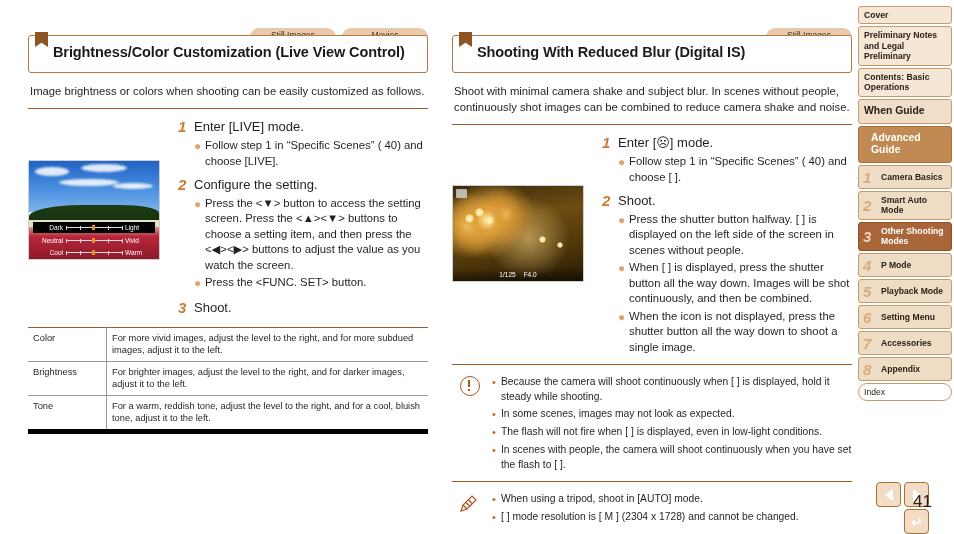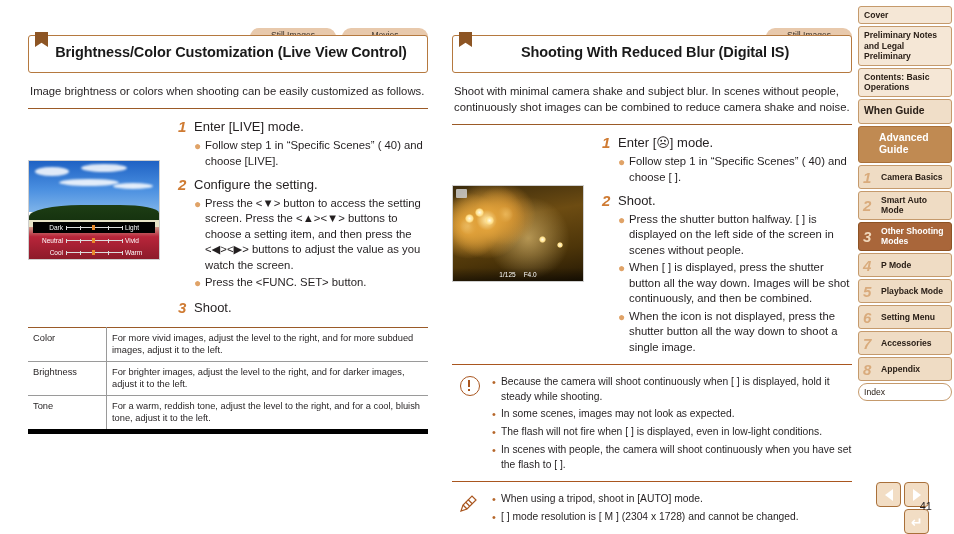--- a/index.html
+++ b/index.html
@@ -22,21 +22,21 @@
     background:#e8c9ac;color:#3b3229;font-size:8.5px;text-align:center;
     border-radius:9px 9px 0 0;
   }
   .tab-still-l{left:222px;width:86px;}
   .tab-movies-l{left:314px;width:86px;}
   .tab-still-r{left:314px;width:86px;}
 
   
   .head-box{
     position:relative;border:1px solid #b5793f;border-radius:3px;
-    padding:7px 10px 7px 16px;min-height:22px;background:#fff;text-align:center;
+    padding:7px 10px 7px 24px;min-height:22px;background:#fff;
   }
   .head-box h1{
     margin:0;font-size:14.5px;font-weight:bold;letter-spacing:-.1px;
     line-height:1.32;color:#1a1a1a;
   }
   .bookmark{
     position:absolute;left:6px;top:-4px;width:13px;height:15px;
     background:#8d5524;
     clip-path:polygon(0 0,100% 0,100% 100%,50% 72%,0 100%);
   }
@@ -126,21 +126,21 @@
 
   
   .side{position:absolute;right:2px;top:6px;width:94px;}
   .sb{
     position:relative;border:1px solid #c59a6c;border-radius:3px;background:#f2e2cf;
     margin-bottom:2px;padding:3px 5px;font-size:8.6px;line-height:1.22;color:#2b2018;
     font-weight:bold;
   }
   .sb.plain{background:#f5e7d6;}
   .sb.big{font-size:10.4px;padding:5px 5px;background:#f0dec8;}
-  .sb.section{background:#c08a52;color:#fff;font-size:10.4px;padding:5px 20px;border-color:#a9703a;}
+  .sb.section{background:#c08a52;color:#fff;font-size:10.4px;padding:5px 12px;border-color:#a9703a;}
   .sb.num{padding-left:22px;min-height:16px;display:flex;align-items:center;background:#efdcc4;}
   .sb.num.active{background:#a9663a;border-color:#8d5224;color:#fff;}
   .sb .n{
     position:absolute;left:4px;top:50%;transform:translateY(-50%);
     font-size:15px;font-weight:bold;font-style:italic;color:#d9ab7c;line-height:1;
   }
   .sb.num.active .n{color:#f0d7bb;}
   .sb.index{font-weight:normal;background:#fff;border-color:#c59a6c;border-radius:9px;}
 
   
@@ -148,21 +148,21 @@
   .nb{
     width:23px;height:23px;border:1px solid #a9703a;border-radius:4px;
     background:#f2ddc4;display:inline-flex;align-items:center;justify-content:center;
   }
   .nb.prev{position:absolute;left:14px;top:0;}
   .nb.next{position:absolute;left:42px;top:0;}
   .nb.back{position:absolute;left:42px;top:27px;}
   .tri-l{width:0;height:0;border-top:6px solid transparent;border-bottom:6px solid transparent;border-right:8px solid #fff;}
   .tri-r{width:0;height:0;border-top:6px solid transparent;border-bottom:6px solid transparent;border-left:8px solid #fff;}
   .ret{color:#fff;font-size:14px;line-height:14px;font-weight:bold;}
-  .pageno{position:absolute;right:22px;bottom:22px;font-size:11px;color:#231f20;}
+  .pageno{position:absolute;right:22px;bottom:22px;font-size:17px;color:#231f20;}
 </style>
 </head>
 <body>
 
 <div class="page">
 
   <div class="col col-left">
 
     <div class="tabrow">
       <div class="tab tab-still-l">Still Images</div>

